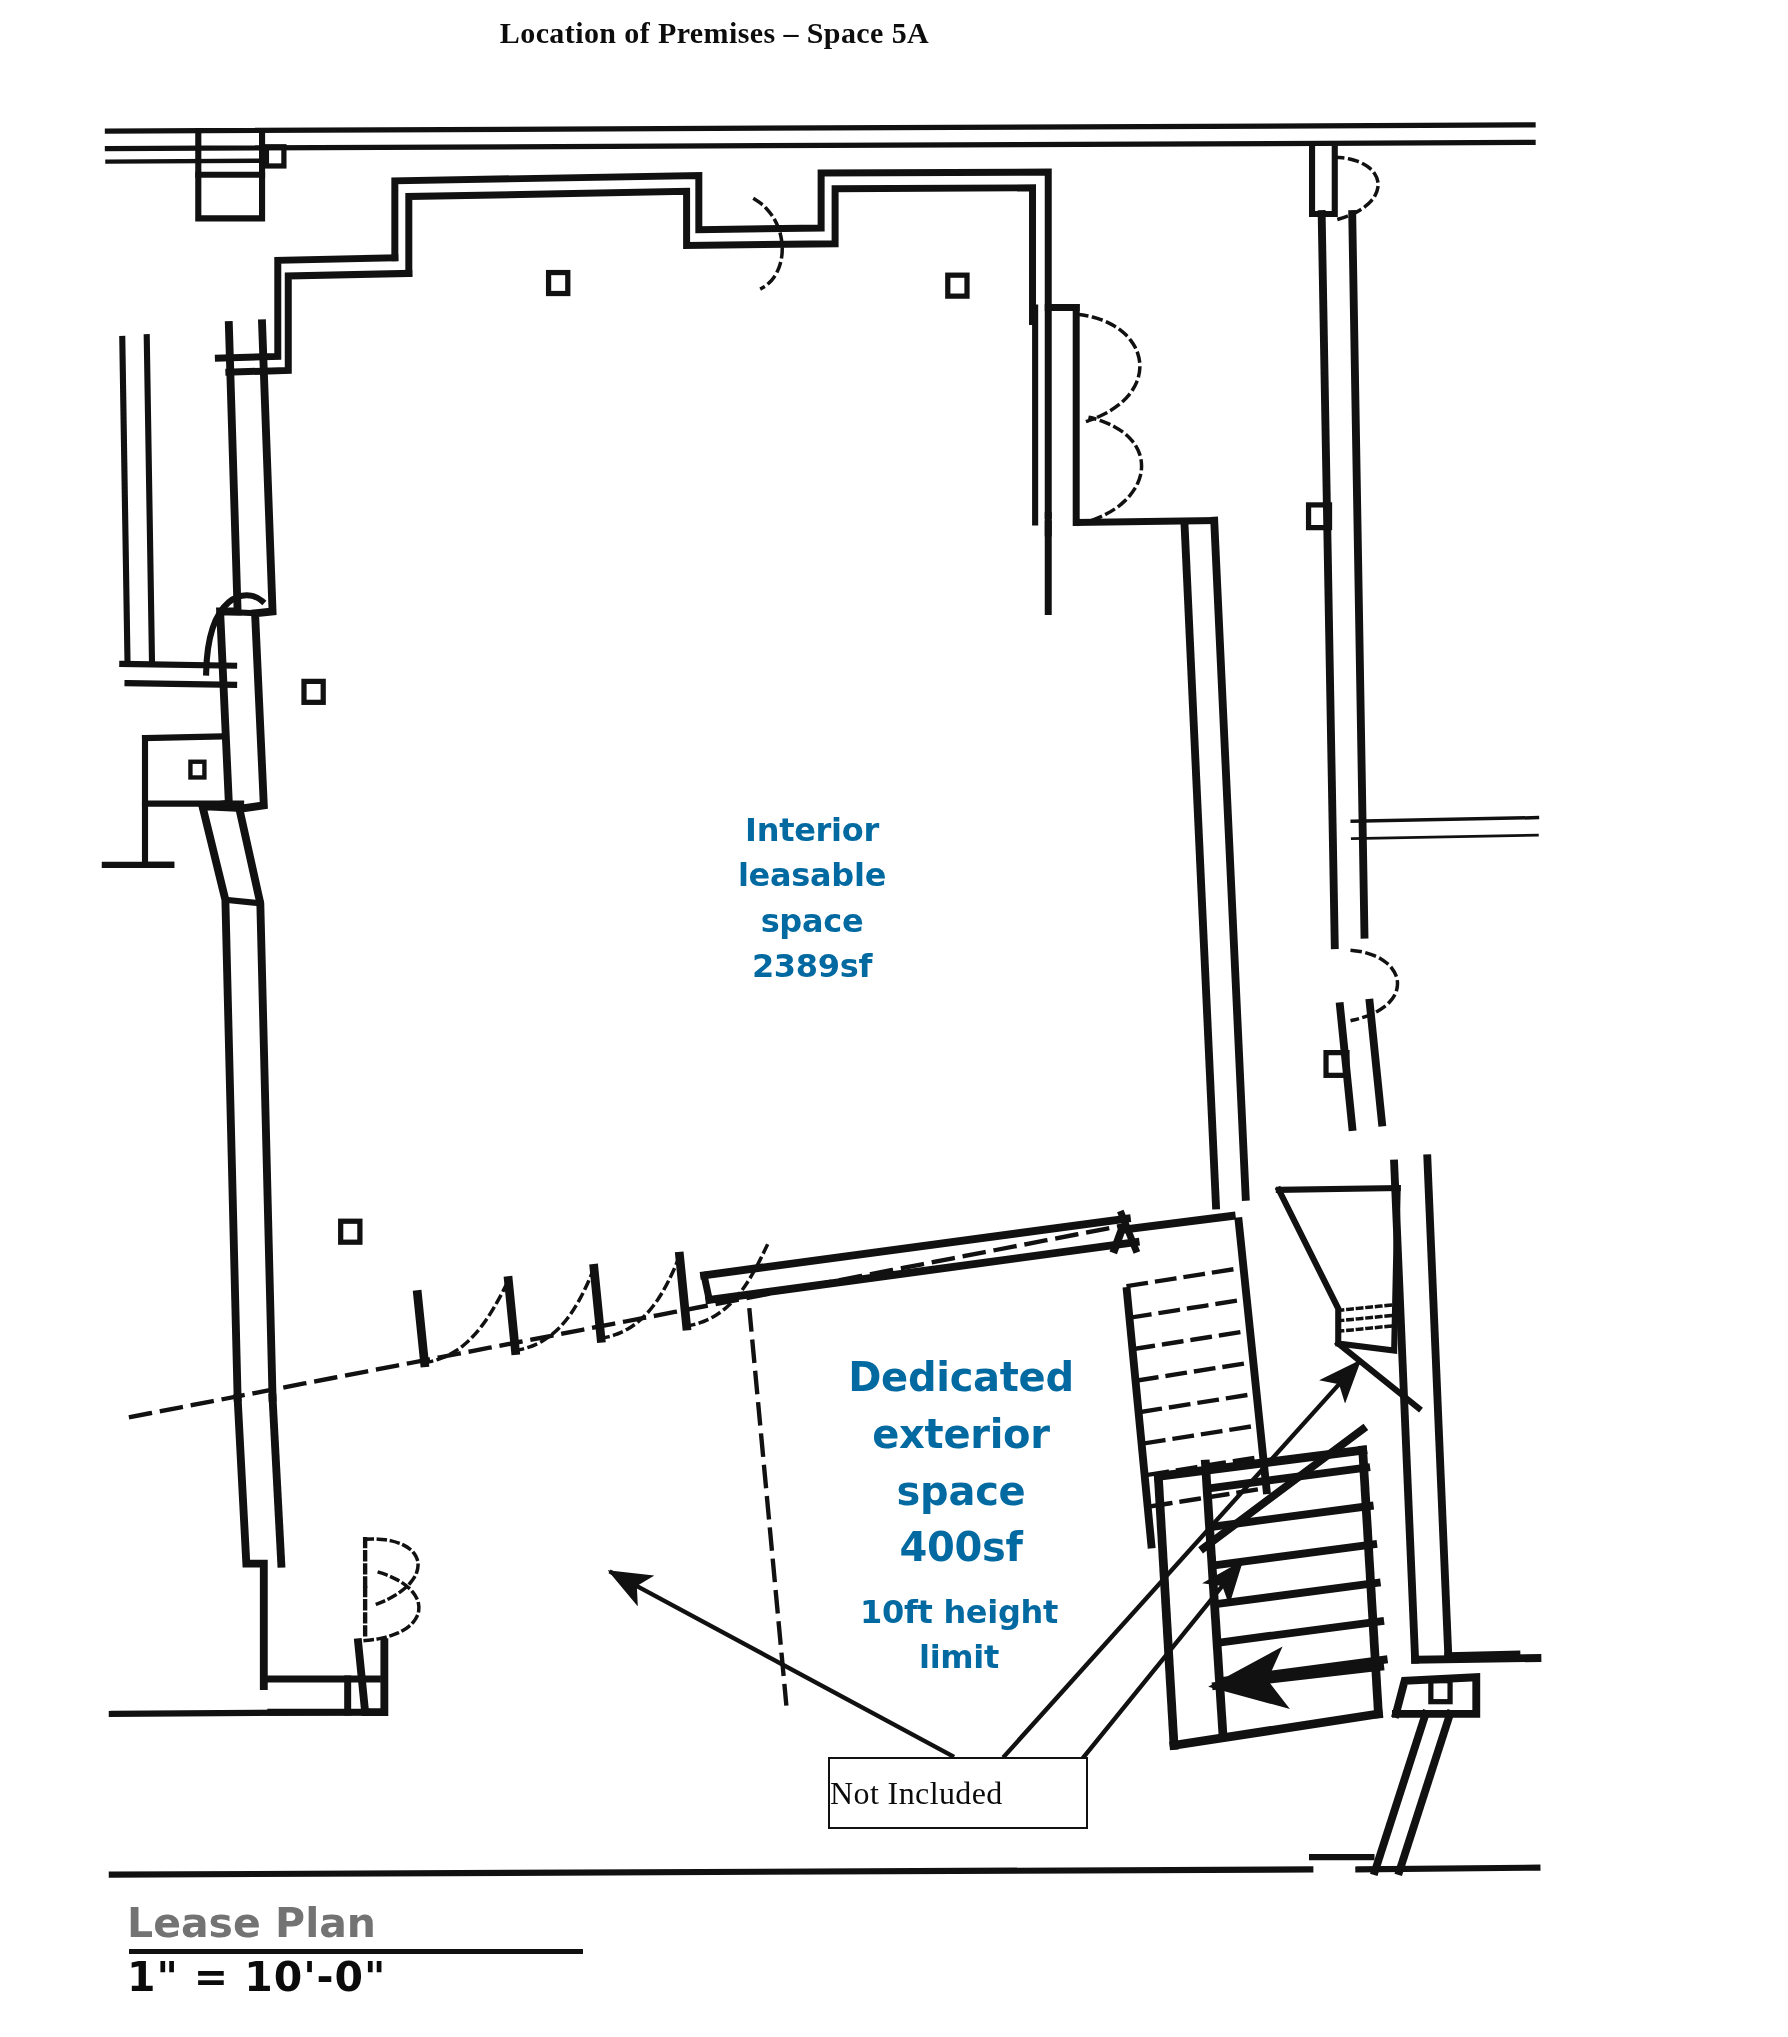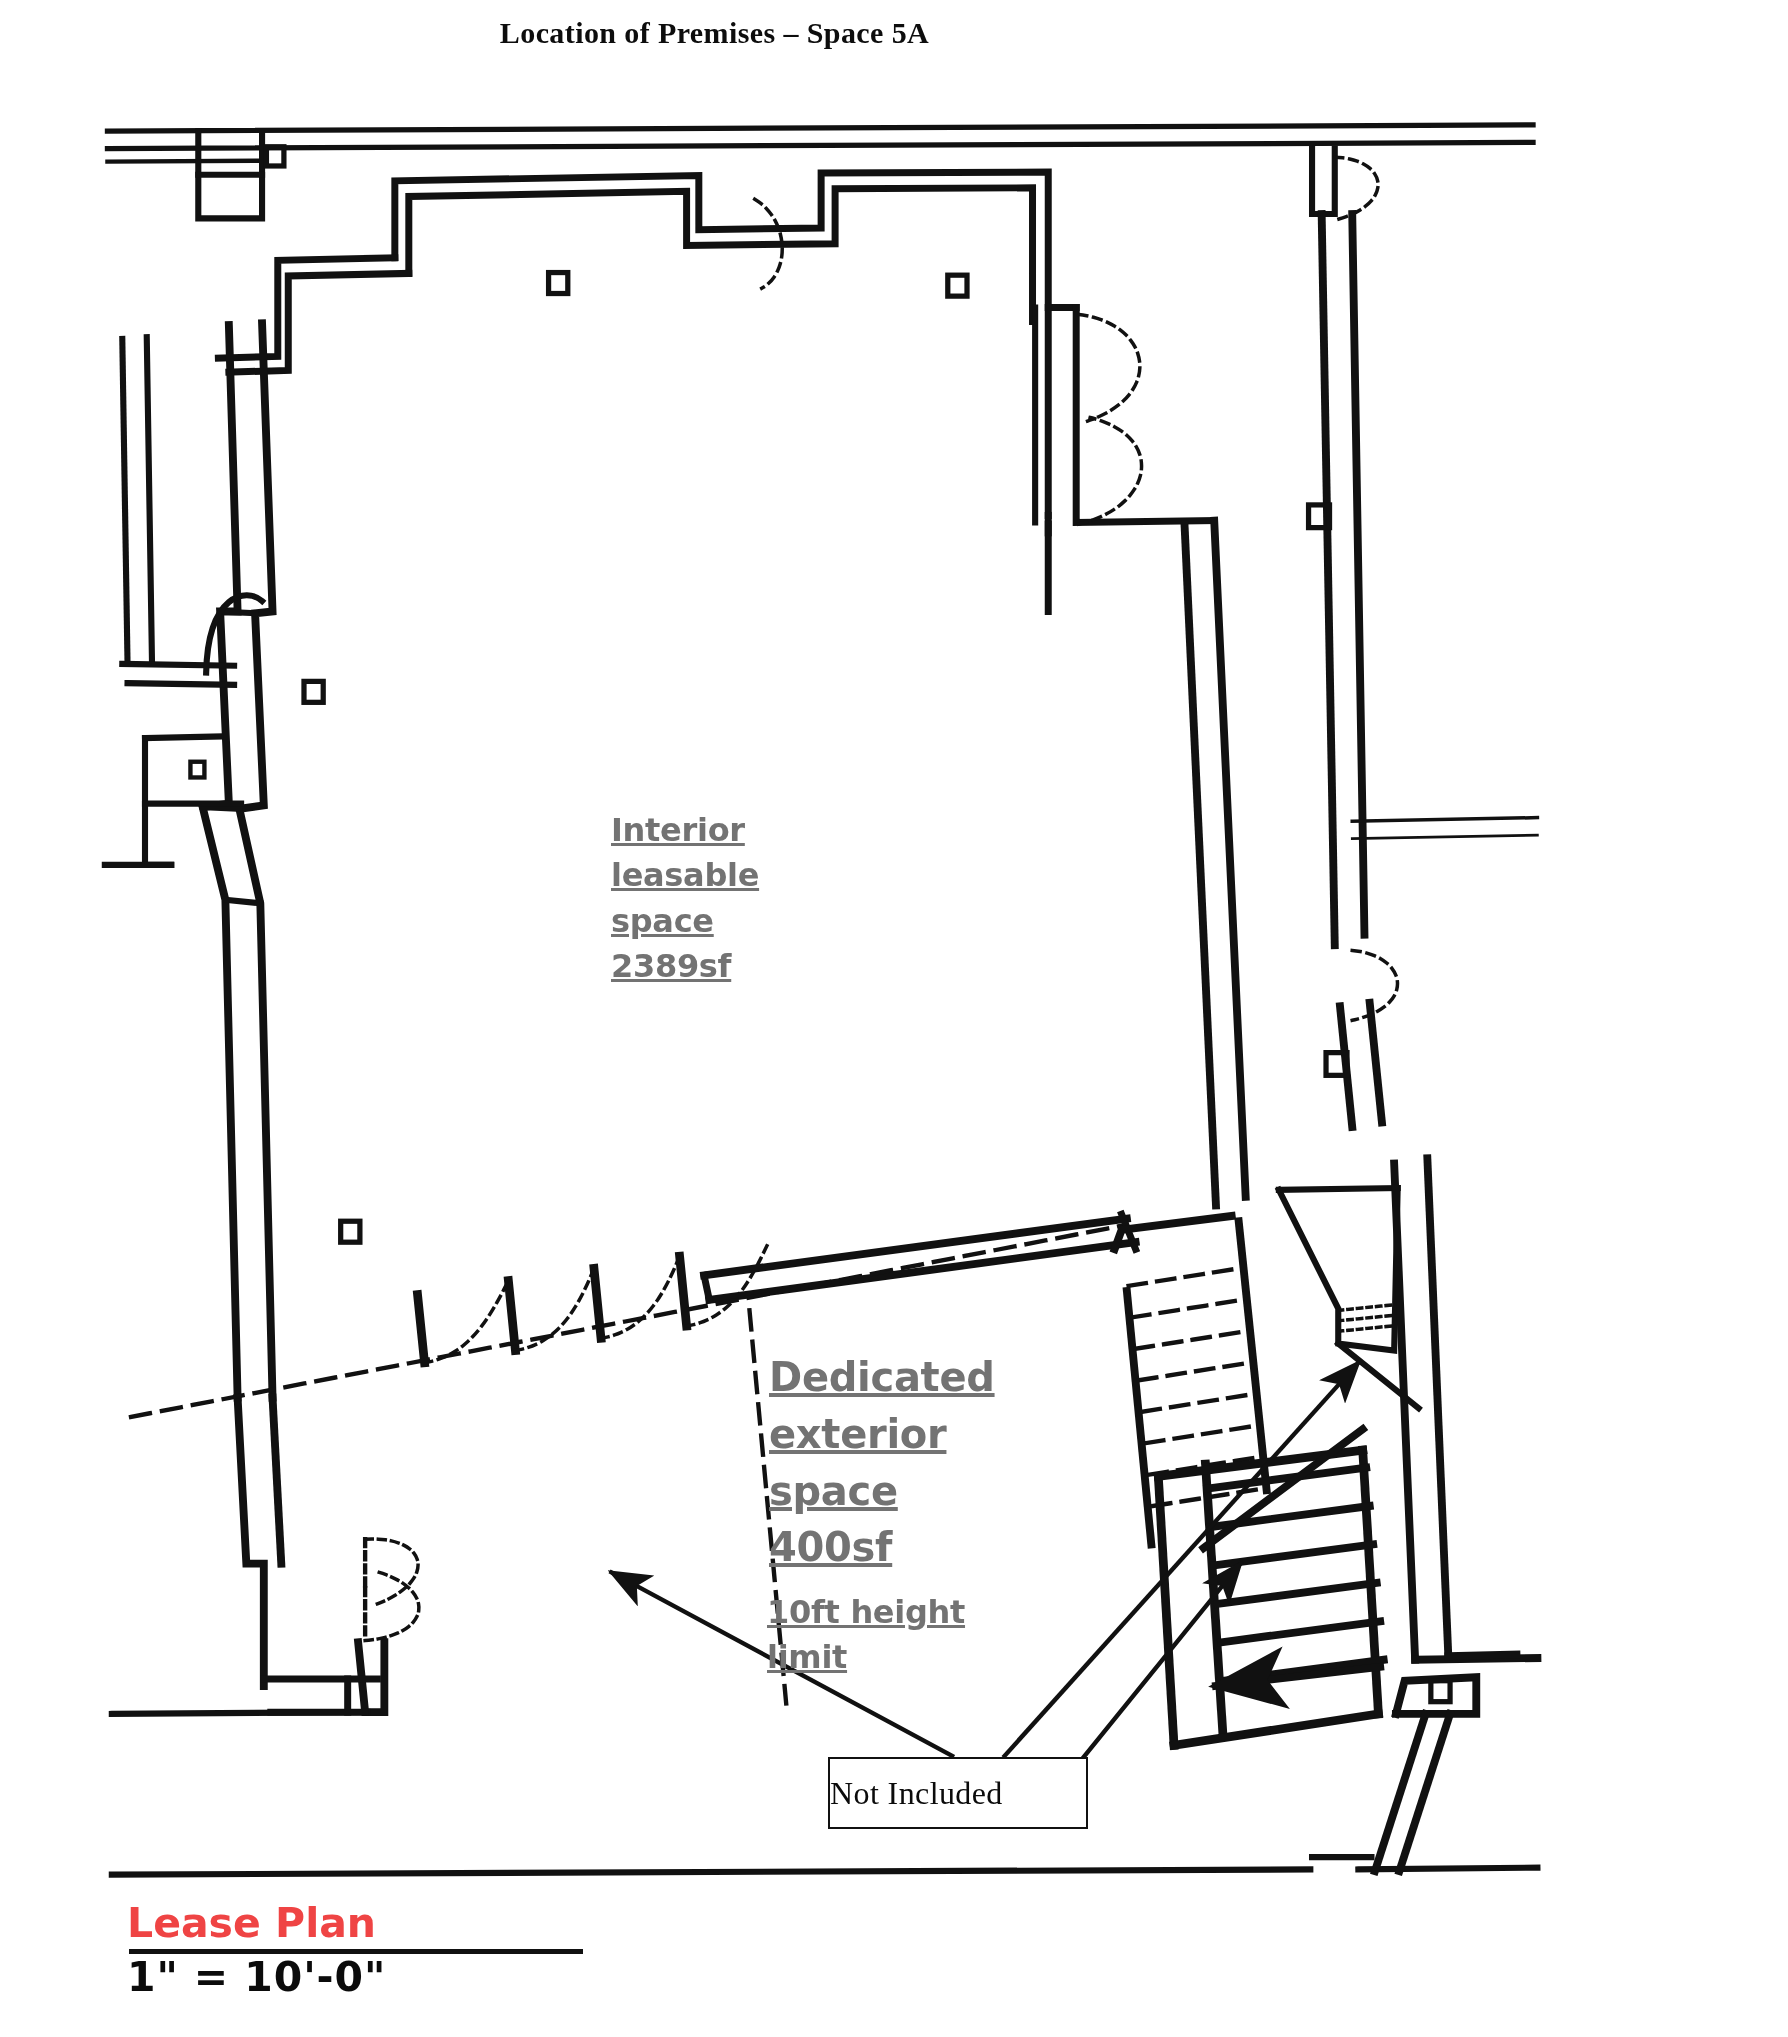--- a/index.html
+++ b/index.html
@@ -34,28 +34,27 @@
     position: absolute;
     top: 0;
     left: 0;
     width: 1789px;
     height: 2038px;
   }
 
   
   .plan-label {
     position: absolute;
-    text-align: left;
+    text-align: center;
     font-family: "DejaVu Sans", sans-serif;
     font-weight: bold;
-    color: #737373;
+    color: #0369a1;
     line-height: 1.42;
     letter-spacing: -0.3px;
     white-space: pre-line;
-    text-decoration: underline;
   }
   #label-interior {
     left: 611px;
     top: 808px;
     width: 402px;
     font-size: 32px;
   }
   #label-exterior {
     left: 769px;
     top: 1349px;
@@ -92,21 +91,21 @@
   #title-block {
     position: absolute;
     left: 127px;
     top: 1902px;
     width: 489px;
   }
   #lease-plan-title {
     font-family: "DejaVu Sans", sans-serif;
     font-weight: bold;
     font-size: 41px;
-    color: #ef4444;
+    color: #737373;
     letter-spacing: 0px;
     line-height: 1.05;
   }
   #title-block-rule {
     width: 454px;
     height: 4.4px;
     background: #111111;
     margin: 4.4px 0 2.6px 1.7px;
   }
   #lease-plan-scale {

